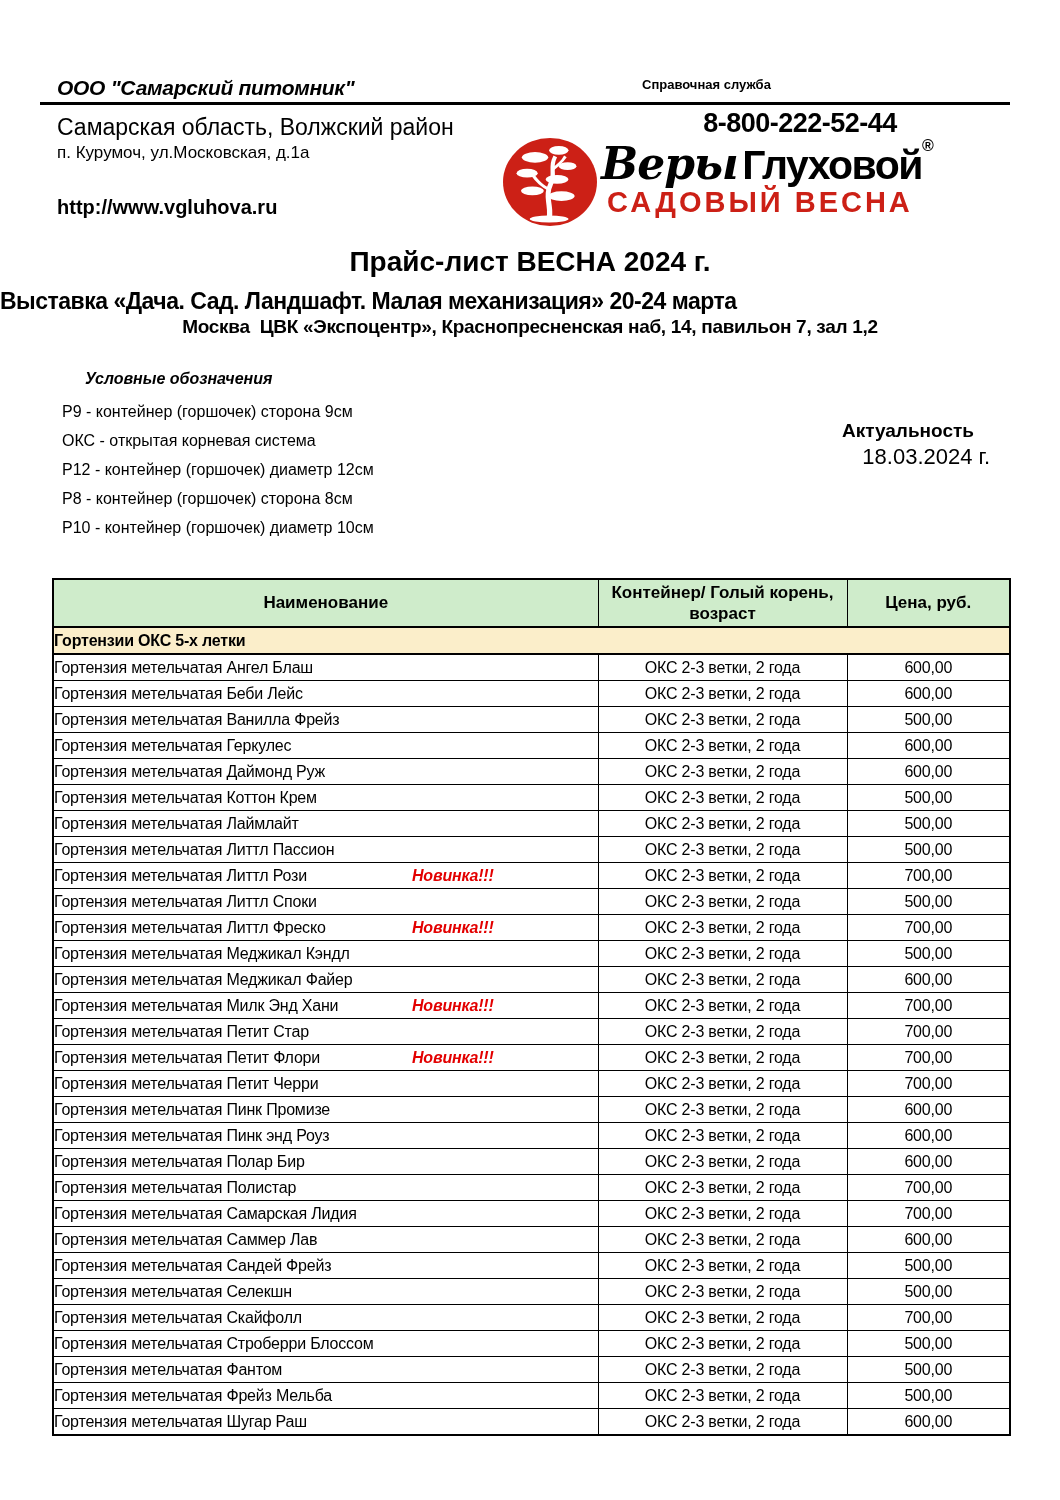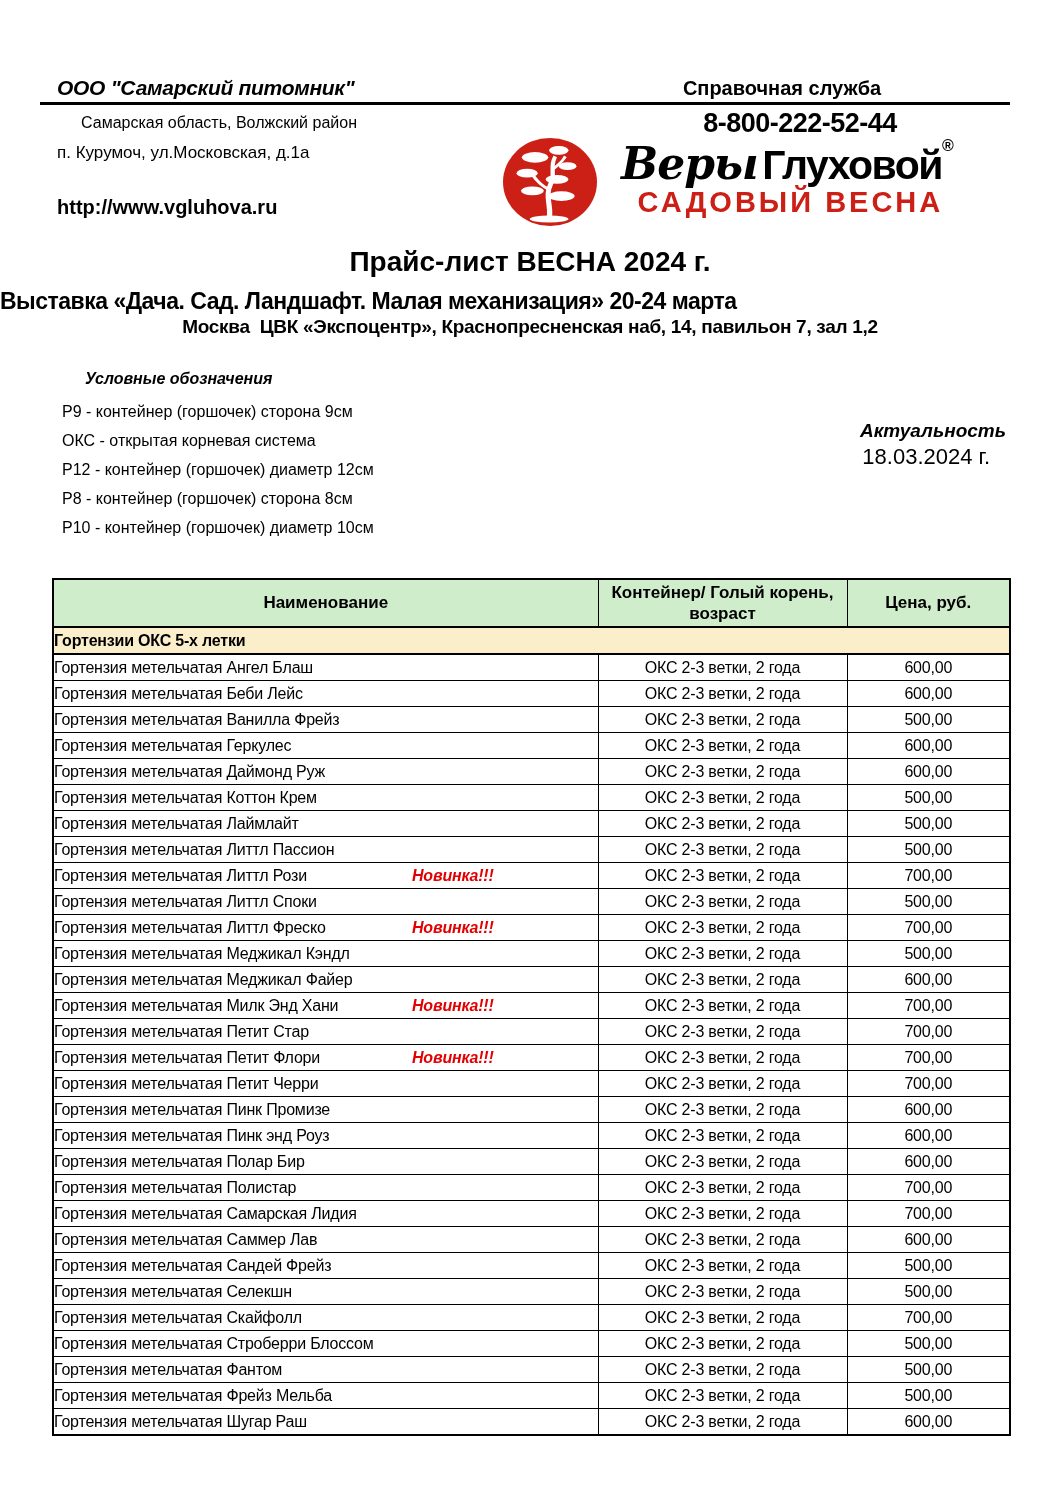--- a/index.html
+++ b/index.html
@@ -2,45 +2,45 @@
 <html lang="ru" style="--table-header-bg: #cfeccb; --section-bg: #fbeeca; --new-label-color: #e30000; --logo-red: #cc2016;"><head>
 <meta charset="utf-8">
 <style>
   html,body{margin:0;padding:0;background:#fff;}
   .page{
     position:relative;width:1060px;height:1500px;background:#fff;
     font-family:"Liberation Sans",sans-serif;color:#000;overflow:hidden;
   }
   
   .company-name{position:absolute;left:57px;top:76px;font-size:21px;font-weight:bold;font-style:italic;letter-spacing:-0.3px;}
-  .hotline-label{position:absolute;left:627px;top:77px;width:310px;text-align:center;font-size:20px;font-weight:bold;}
+  .hotline-label{position:absolute;left:642px;top:77px;width:310px;text-align:left;font-size:13px;font-weight:bold;}
   .head-rule{position:absolute;left:40px;top:102px;width:970px;height:3px;background:#000;}
-  .company-region{position:absolute;left:57px;top:114px;font-size:16px;margin-left:24px;}
+  .company-region{position:absolute;left:57px;top:114px;font-size:23px;}
   .company-address{position:absolute;left:57px;top:143px;font-size:17px;}
   .hotline-phone{position:absolute;left:645px;top:108px;width:310px;text-align:center;font-size:27px;font-weight:bold;letter-spacing:-0.5px;}
   .website{position:absolute;left:57px;top:196px;font-size:20px;font-weight:bold;}
   
   .logo{position:absolute;left:503px;top:138px;display:flex;align-items:flex-start;}
   .logo-circle{width:94px;height:88px;border-radius:50%;background:var(--logo-red);flex:0 0 auto;}
-  .logo-text{margin-left:24px;line-height:1;text-align:center;}
+  .logo-text{margin-left:4px;line-height:1;}
   .logo-line1{white-space:nowrap;}
   .logo-script{font-family:"DejaVu Serif",serif;font-style:italic;font-weight:bold;font-size:44px;letter-spacing:-1px;}
   .logo-bold{font-weight:900;font-size:41px;letter-spacing:-1.5px;}
   .logo-r{font-size:16px;font-weight:bold;vertical-align:28px;}
   .logo-sub{margin-top:2px;margin-left:6px;color:var(--logo-red);font-weight:bold;font-size:29px;letter-spacing:3px;white-space:nowrap;}
   
   .title1{position:absolute;left:0;top:246px;width:1060px;text-align:center;font-size:28px;font-weight:bold;}
   .title2{position:absolute;left:0;top:288px;width:868px;text-align:left;font-size:23px;font-weight:bold;letter-spacing:-0.5px;white-space:pre;}
   .title3{position:absolute;left:0;top:316px;width:1060px;text-align:center;font-size:19px;font-weight:bold;letter-spacing:-0.3px;white-space:pre;}
   
   .legend-heading{position:absolute;left:85px;top:370px;font-size:16px;font-weight:bold;font-style:italic;}
   .legend-list{position:absolute;left:57px;top:392px;margin:5px;padding:0;list-style:none;}
   .legend-list li{height:29px;line-height:29px;font-size:16px;}
   
-  .relevance-label{position:absolute;right:54px;top:420px;font-size:19px;font-weight:bold;font-style:italic;text-align:right;}
+  .relevance-label{position:absolute;right:86px;top:420px;font-size:19px;font-weight:bold;text-align:right;}
   .relevance-date{position:absolute;right:70px;top:444px;font-size:22px;font-weight:normal;text-align:right;}
   
   .price-table{position:absolute;left:52px;top:578px;width:957px;border-collapse:collapse;table-layout:fixed;border:2px solid #000;}
   .price-table th,.price-table td{border:1px solid #000;overflow:hidden;}
   .price-table thead th{
     background:var(--table-header-bg);height:46px;font-size:17px;font-weight:bold;
     text-align:center;vertical-align:middle;line-height:1.25;padding:0 10px;border-bottom:2px solid #000;
   }
   .section-row td{
     background:var(--section-bg);height:22px;font-size:16px;font-weight:bold;

